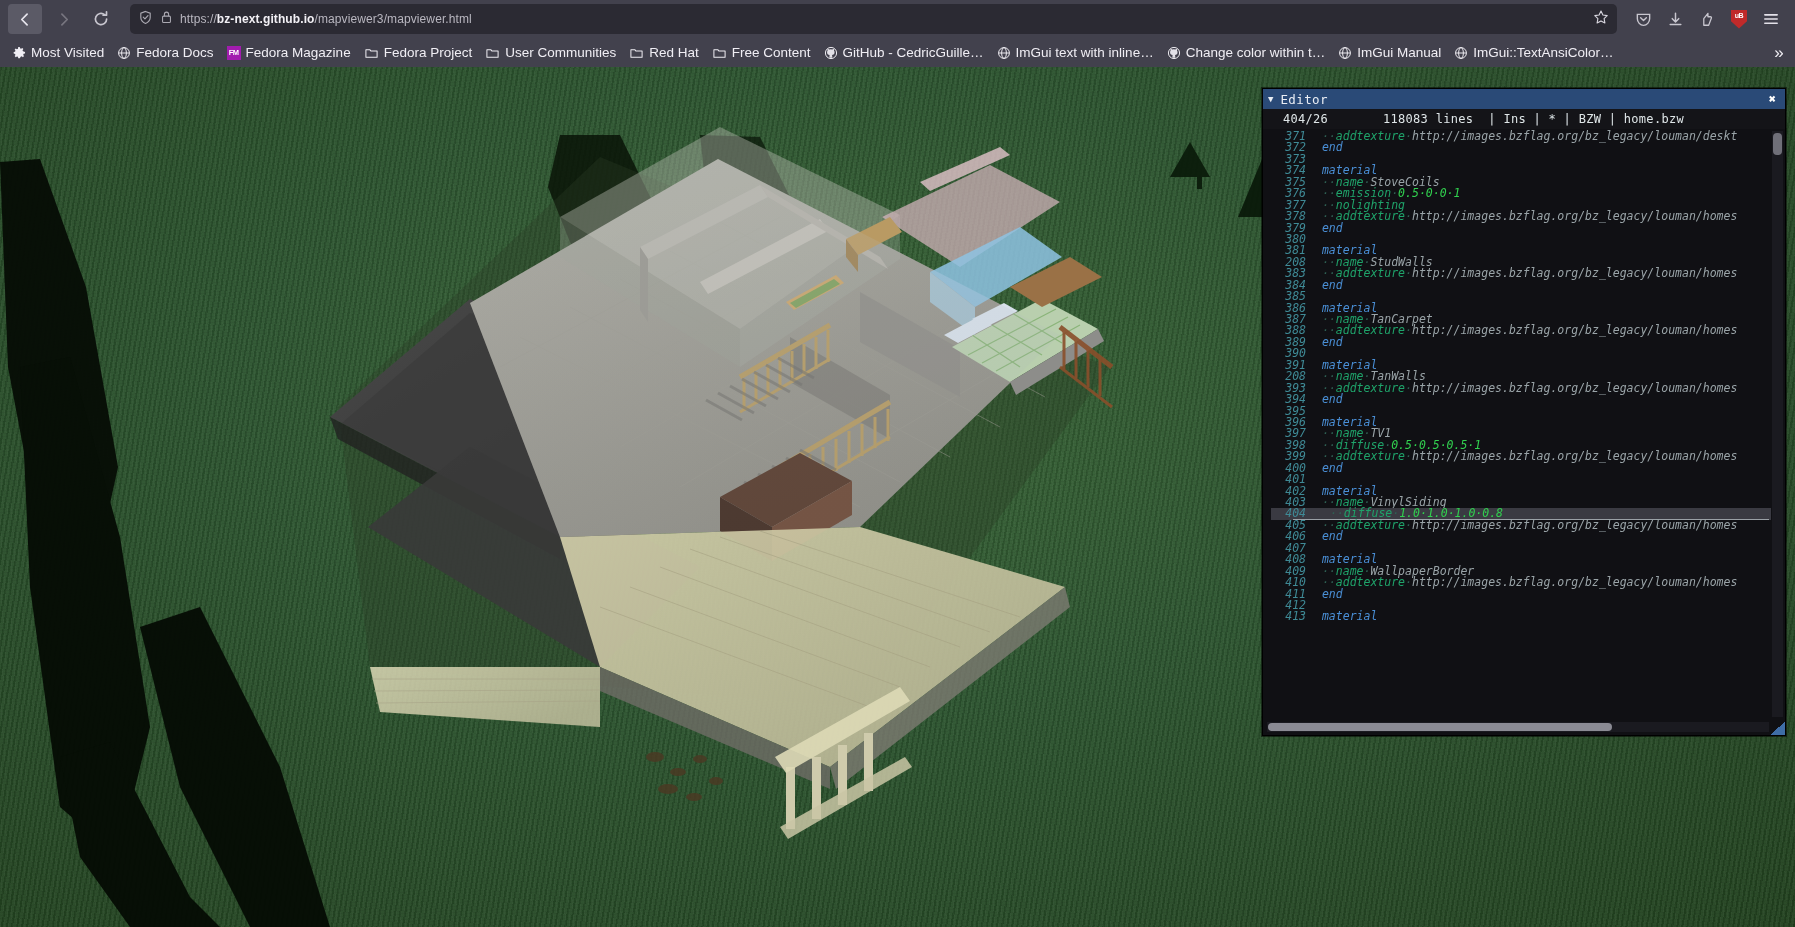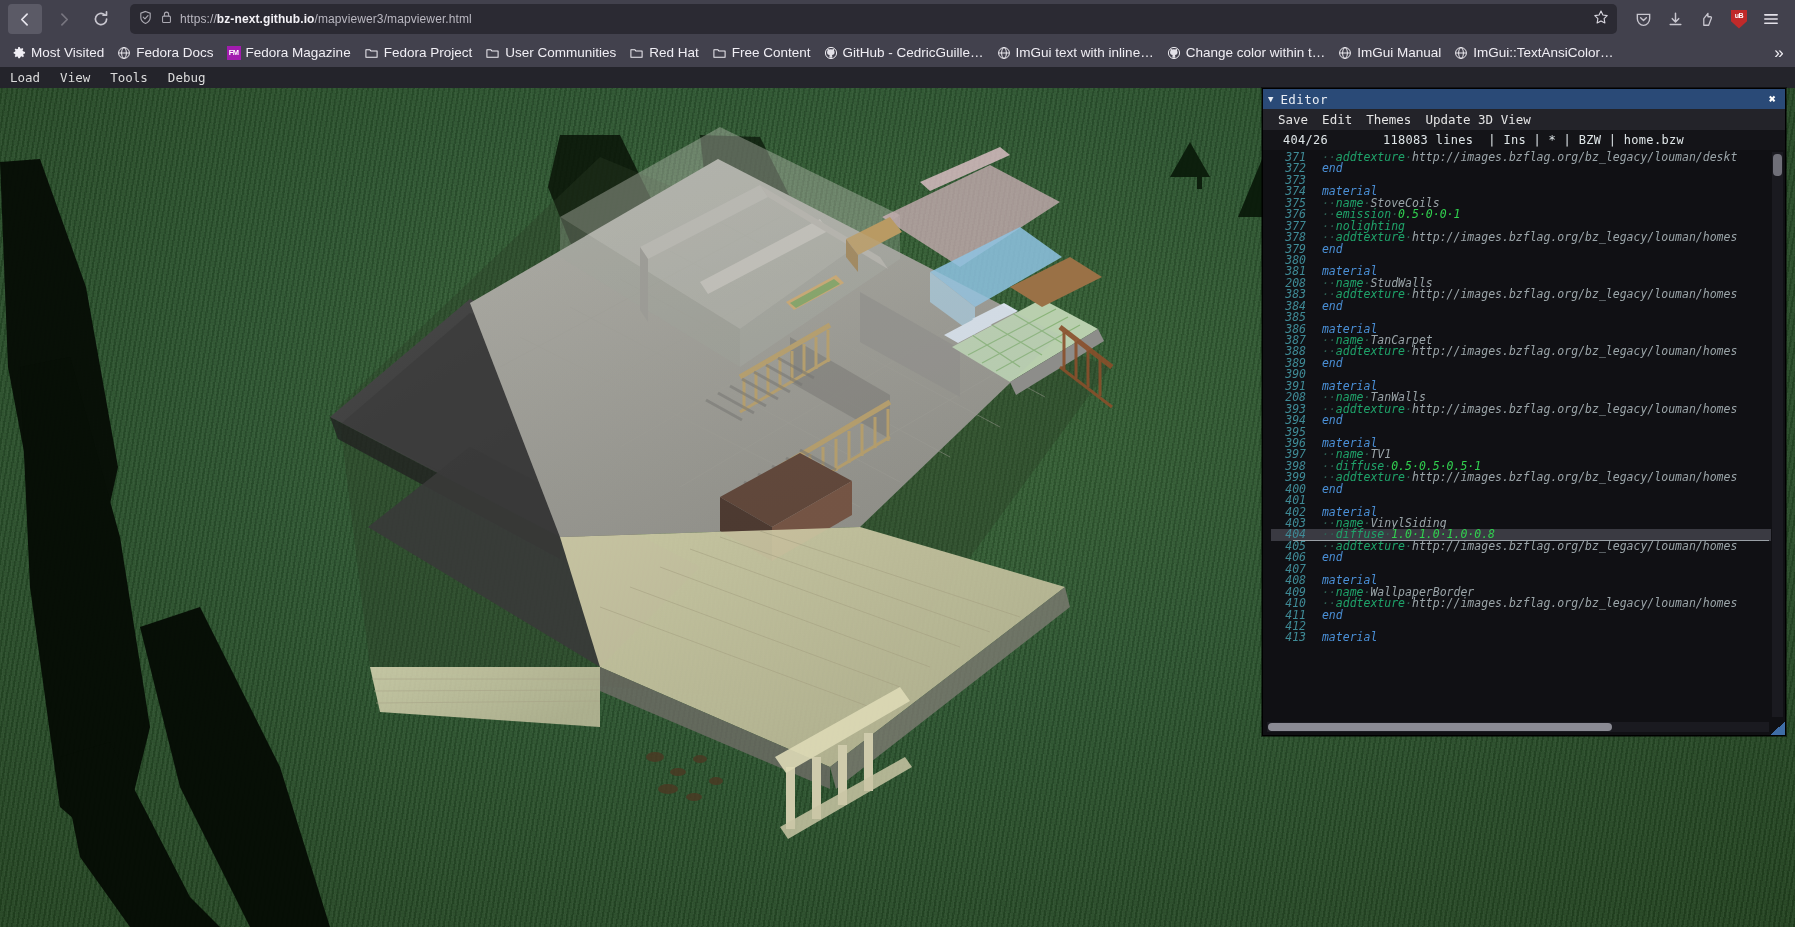--- a/index.html
+++ b/index.html
@@ -130,21 +130,21 @@
     flex:1; position:relative; background:#101014; overflow:hidden;
   }
   .code {
     position:absolute; left:0; top:0; right:14px; bottom:0;
     padding:2px 0 0 8px; overflow:hidden;font-style:italic;
   }
   .ln {
     height:11.45px; display:flex; align-items:center; white-space:pre;
     font-size:11.5px; line-height:11.45px; position:relative;
   }
-  .ln.hl { background:#3a3a42; }
+  .ln.hl { background:#3a3a42;gap:8px; }
   .ln.hl::after {
     content:""; position:absolute; left:22px; right:2px; bottom:0;
     height:1px; background:#9aa0a6;
   }
   .lnum { width:44px; text-align:right; color:#3f8a96; padding-right:9px; flex:0 0 auto; }
   .ws { color:#2f5f53; }
   .kw { color:#4a8fd6; }     
   .attr { color:#1fa36a; }   
   .val { color:#9aa4a8; }    
   .num { color:#31d04f; }    
@@ -571,40 +571,28 @@
           <ellipse cx="655" cy="690" rx="9" ry="5"></ellipse>
           <ellipse cx="678" cy="705" rx="8" ry="4"></ellipse>
           <ellipse cx="700" cy="692" rx="7" ry="4"></ellipse>
           <ellipse cx="668" cy="722" rx="10" ry="5"></ellipse>
           <ellipse cx="694" cy="730" rx="8" ry="4"></ellipse>
           <ellipse cx="716" cy="714" rx="7" ry="4"></ellipse>
         </g>
       </g>
     </svg>
 
-    <div class="app-menu">
-      <div class="mi">Load</div>
-      <div class="mi">View</div>
-      <div class="mi">Tools</div>
-      <div class="mi">Debug</div>
-    </div>
 
     <div class="editor" style="top:21px;">
       <div class="ed-title">
         <span class="caret">▼</span>
         <span class="t">Editor</span>
         <span class="x">✖</span>
       </div>
 
-      <div class="ed-menu">
-        <div class="emi">Save</div>
-        <div class="emi">Edit</div>
-        <div class="emi">Themes</div>
-        <div class="emi">Update 3D View</div>
-      </div>
 
       <div class="ed-status">
         <span class="pos">404/26</span>
         <span class="rest">118083 lines  | Ins | * | BZW | home.bzw</span>
       </div>
 
       <div class="ed-body">
         <div class="code" id="code">
             <div class="ln"><span class="lnum">371</span><span><span class="ws"> ··</span><span class="attr">addtexture</span><span class="ws">·</span><span class="val">http://images.bzflag.org/bz_legacy/louman/deskt</span></span></div>
             <div class="ln"><span class="lnum">372</span><span><span class="val"> </span><span class="kw">end</span></span></div>

